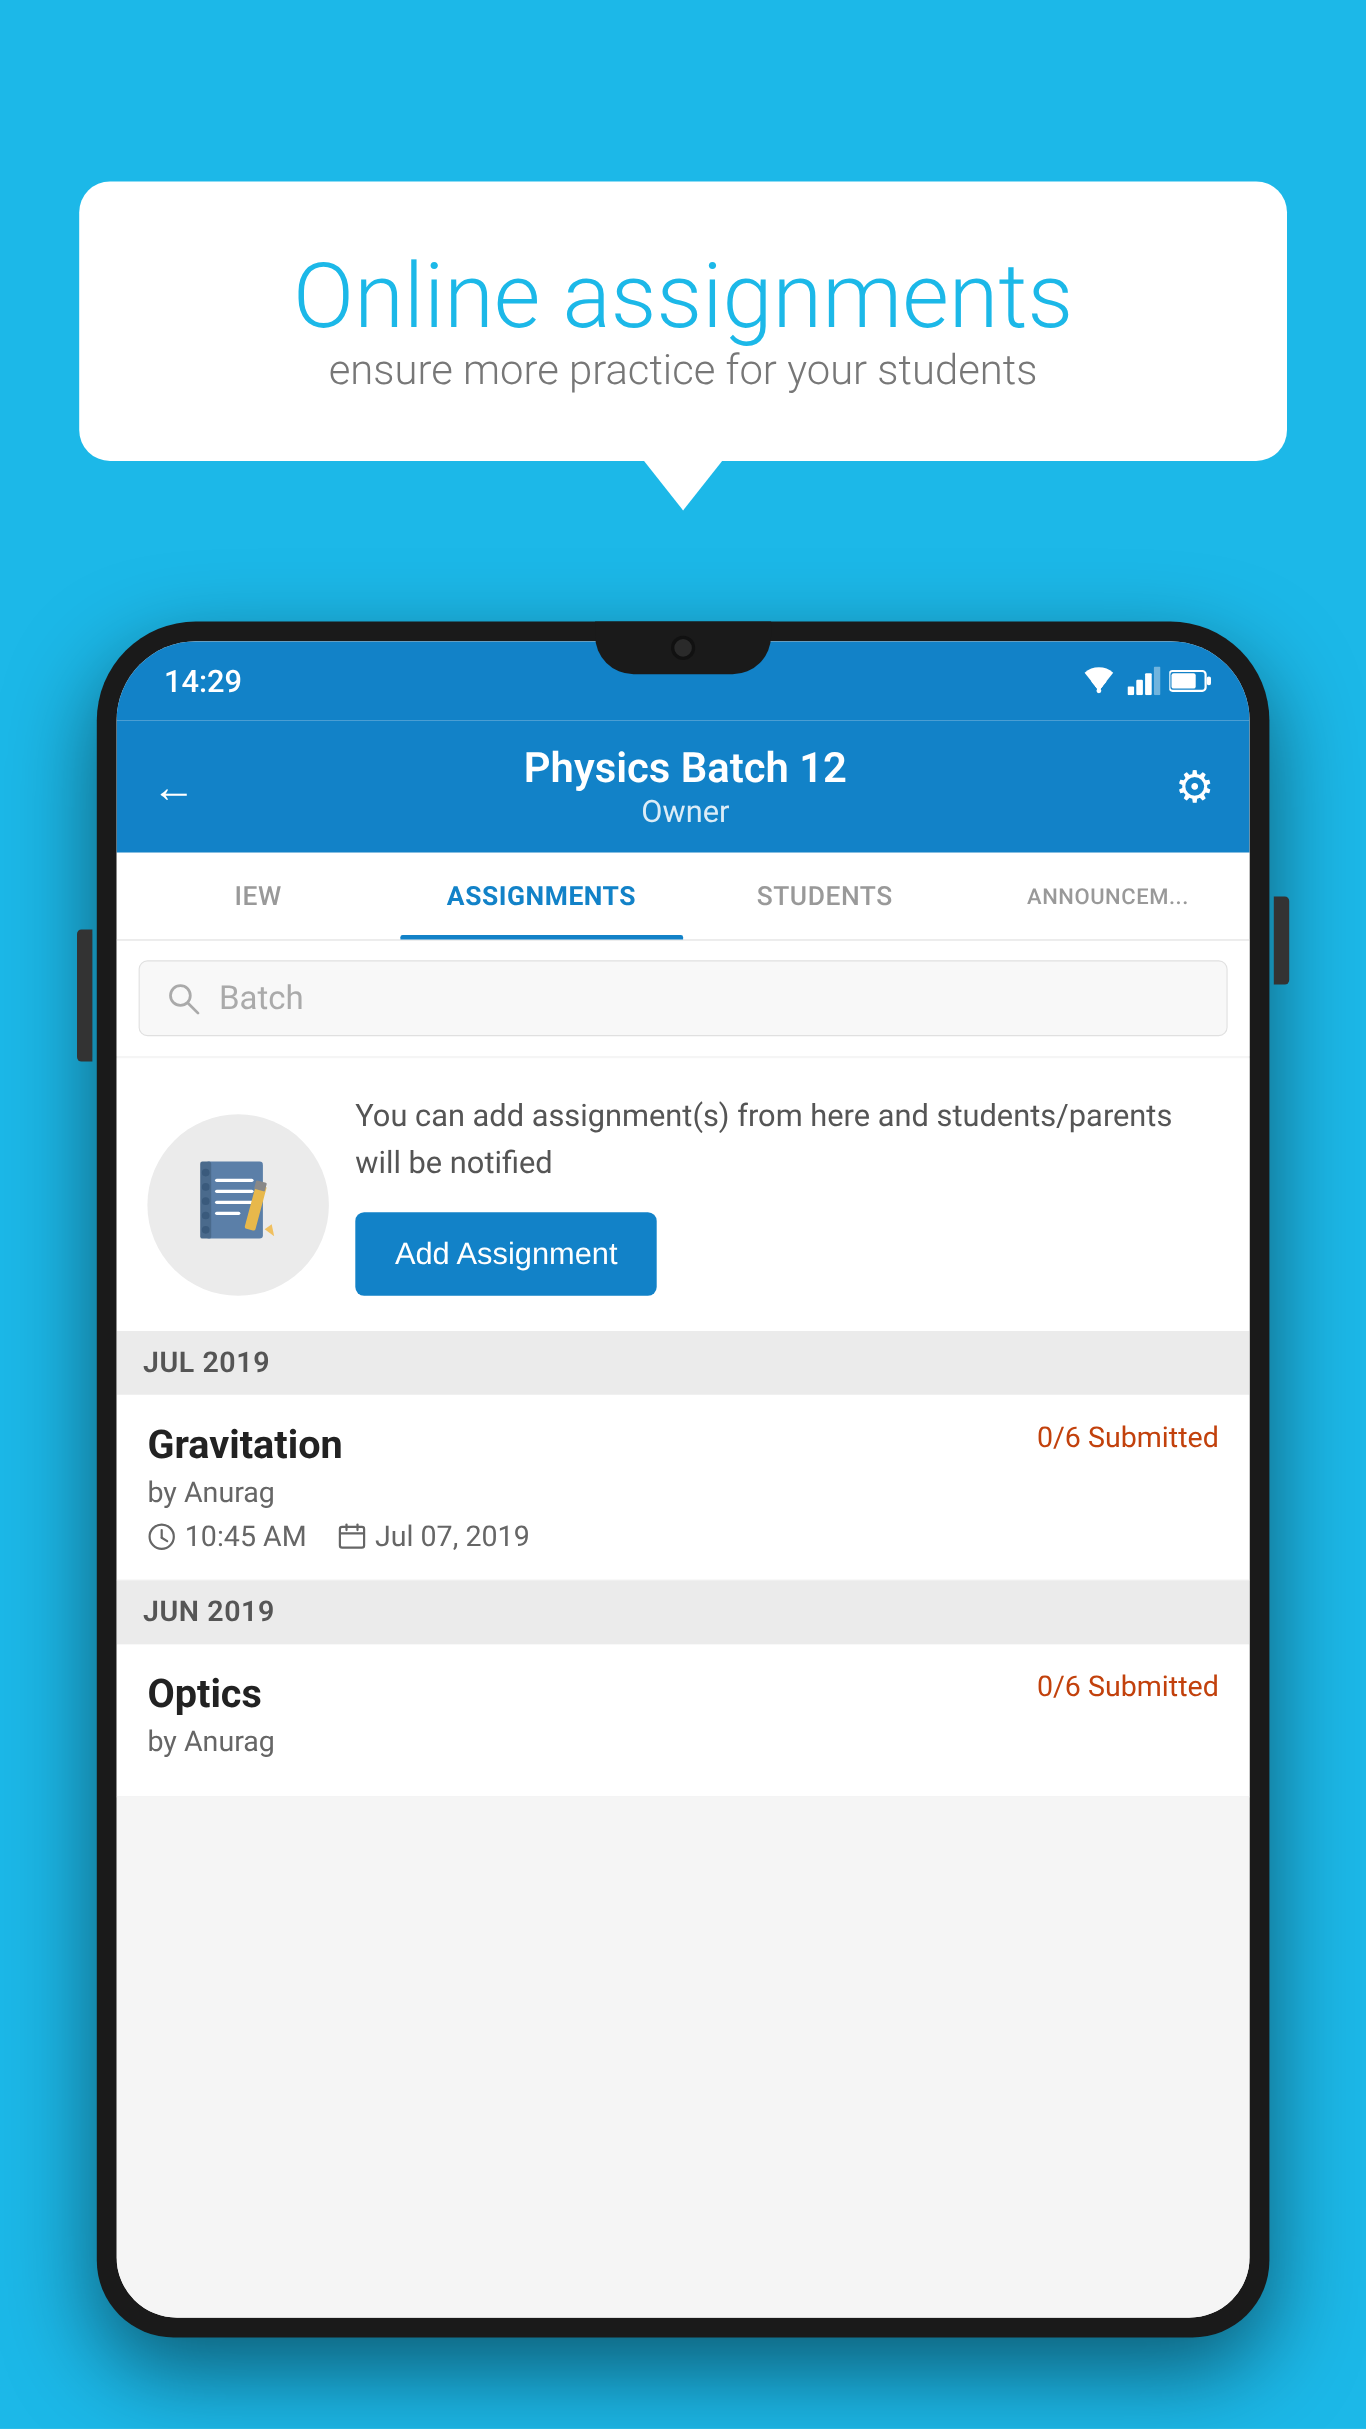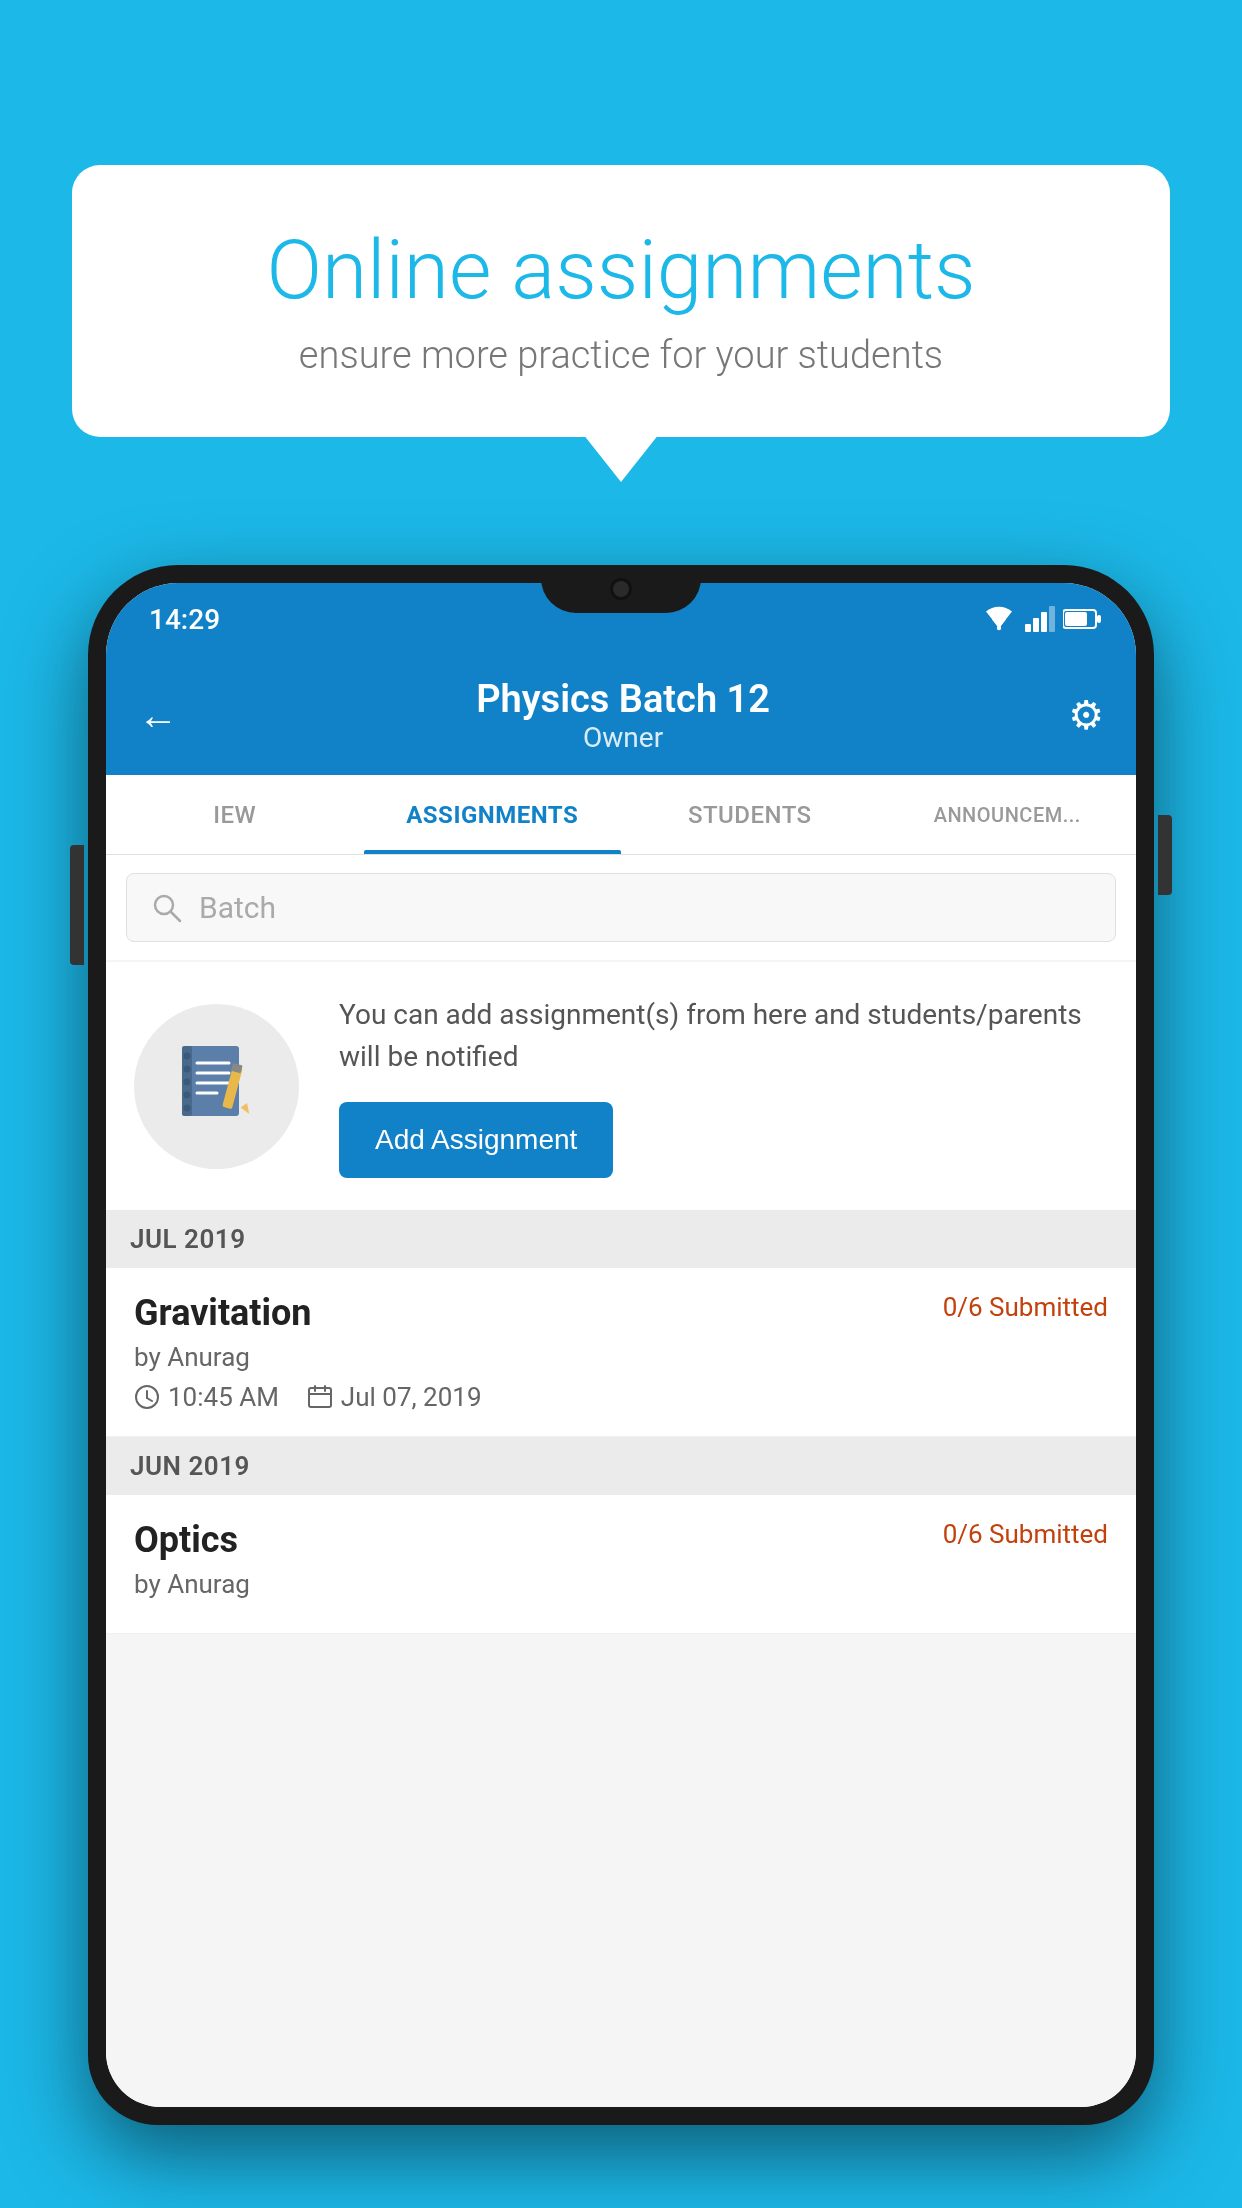--- a/index.html
+++ b/index.html
@@ -39,21 +39,20 @@
       height: 0;
       border-left: 38px solid transparent;
       border-right: 38px solid transparent;
       border-top: 48px solid white;
     }
 
     .bubble-title {
       font-size: 82px;
       font-weight: 300;
       color: #1cb8e8;
-      margin-bottom: 18px;
       line-height: 1.1;
     }
 
     .bubble-subtitle {
       font-size: 38px;
       color: #777;
       font-weight: 300;
     }
 
     
@@ -279,22 +278,22 @@
       font-size: 30px;
       color: #aaa;
     }
 
     
     .info-card {
       background: white;
       margin-top: 2px;
       padding: 32px 28px;
       display: flex;
-      align-items: center;
-      gap: 40px;
+      align-items: flex-end;
+      gap: 24px;
     }
 
     .assignment-icon-circle {
       width: 165px;
       height: 165px;
       border-radius: 50%;
       background: #ebebeb;
       display: flex;
       align-items: center;
       justify-content: center;

